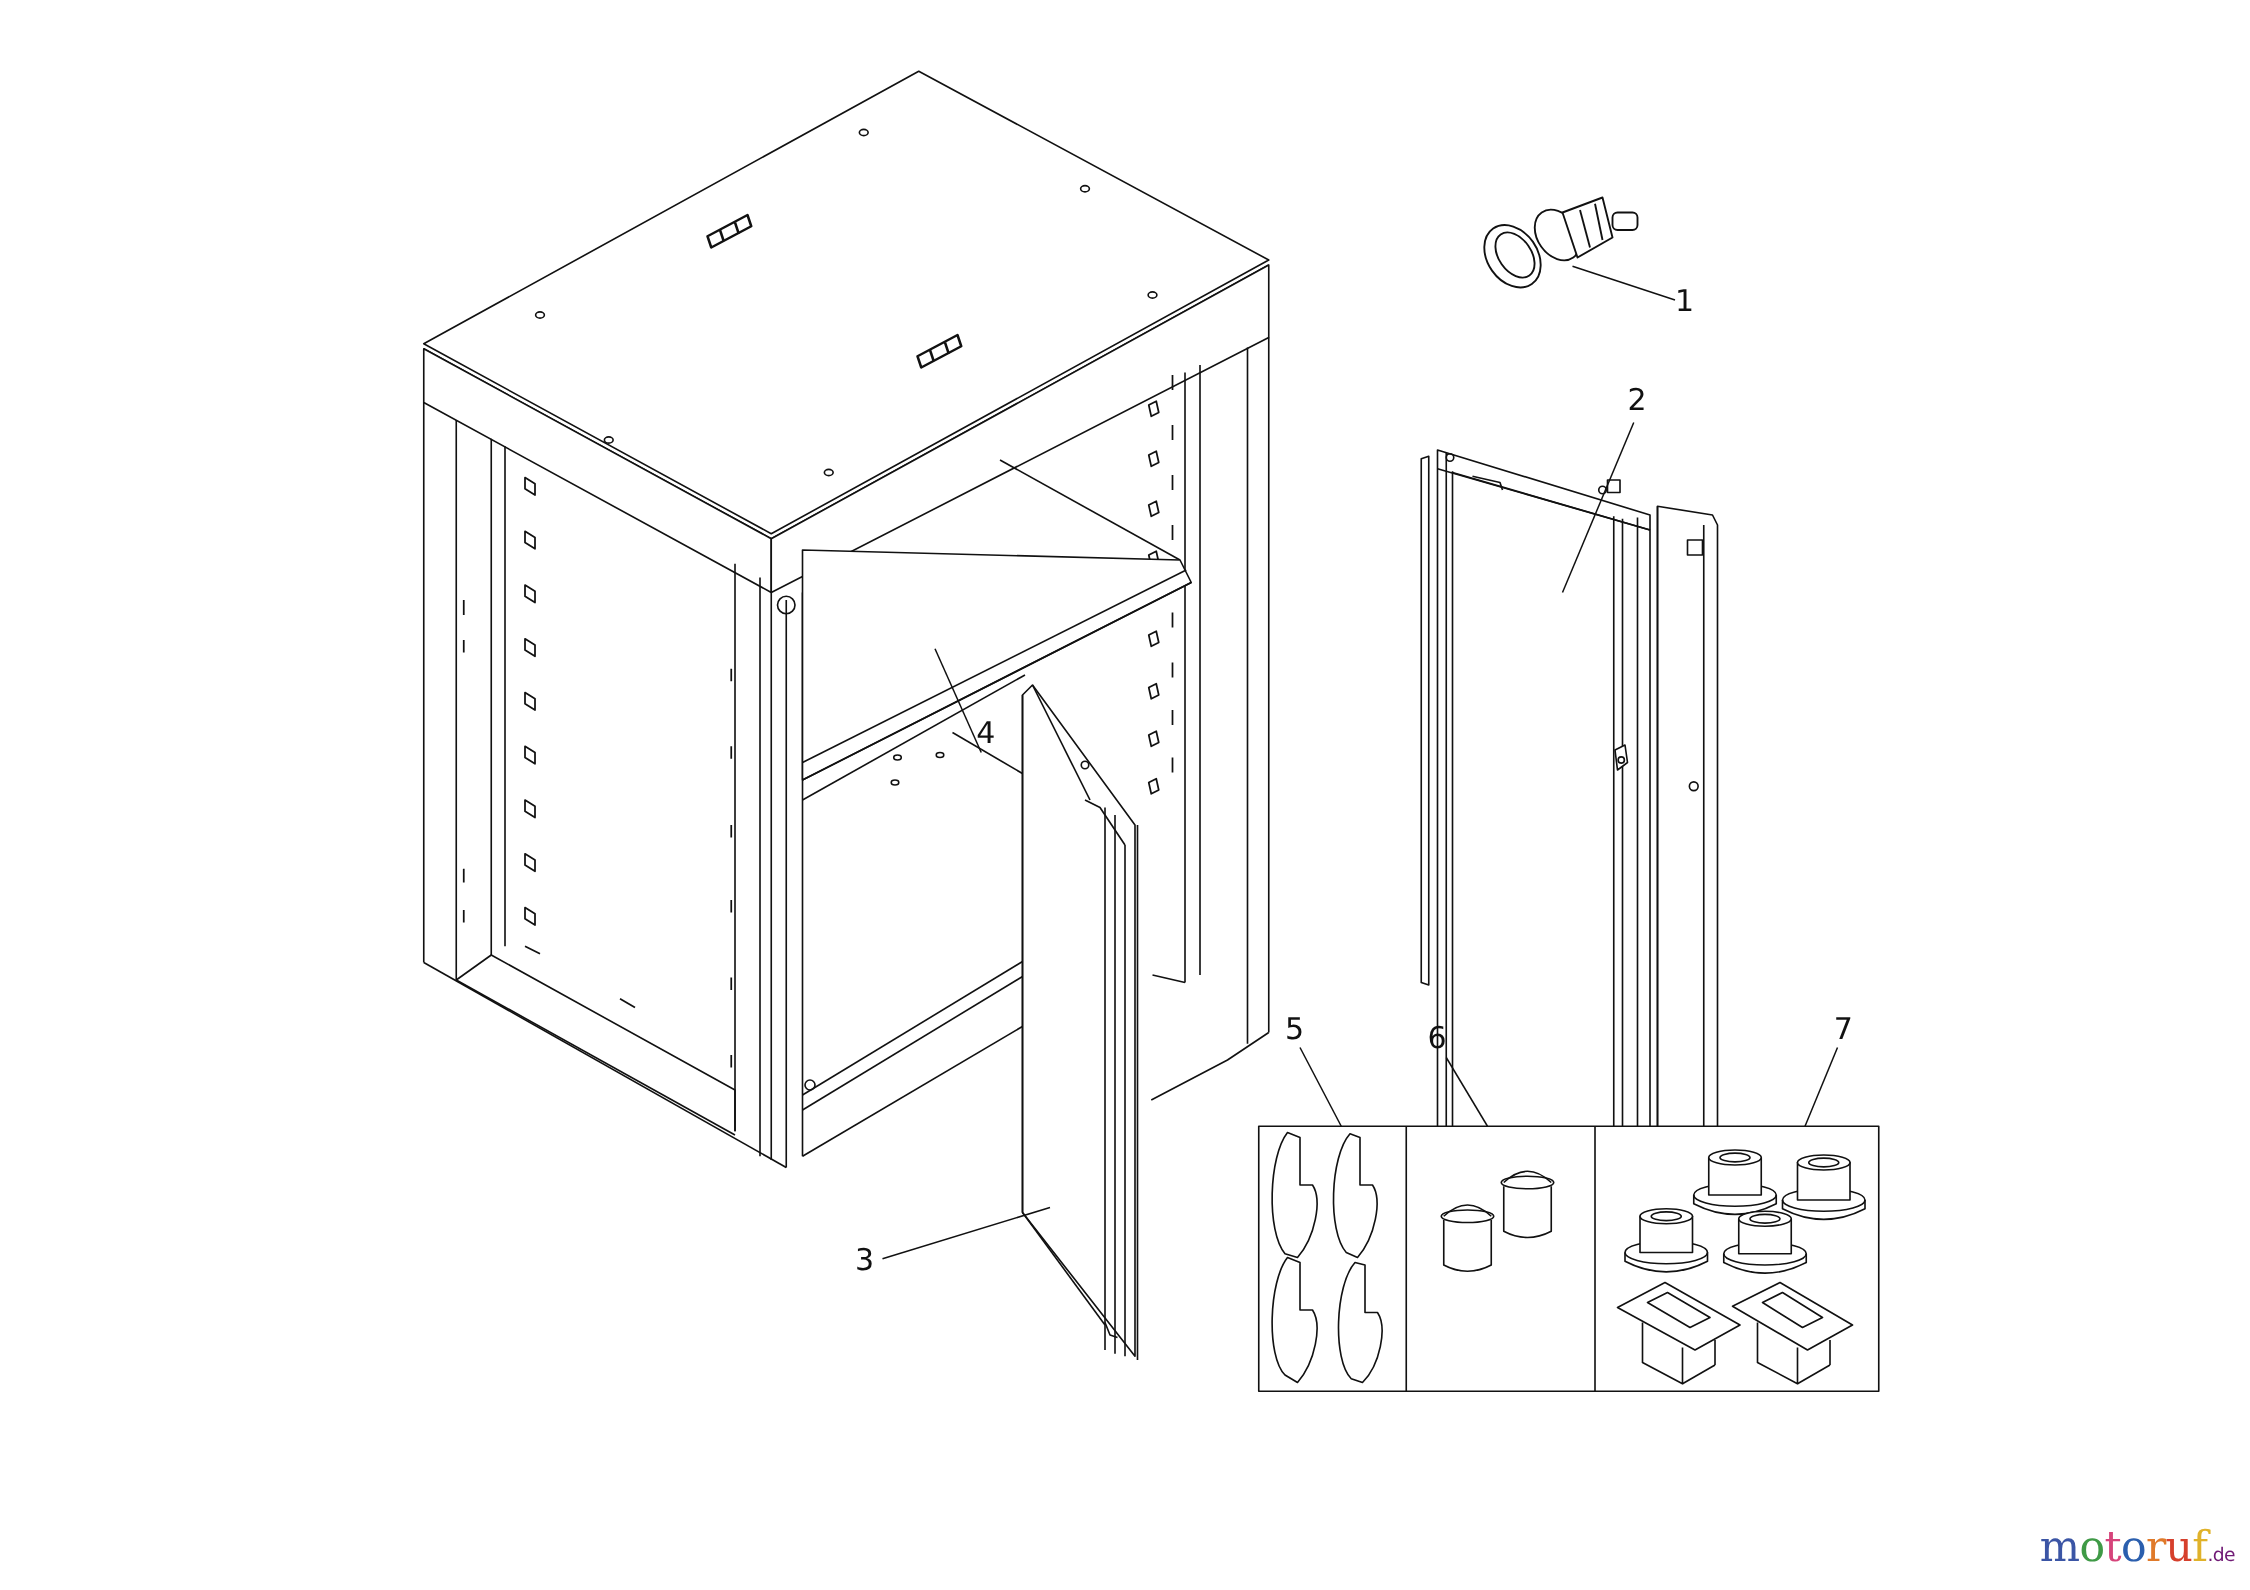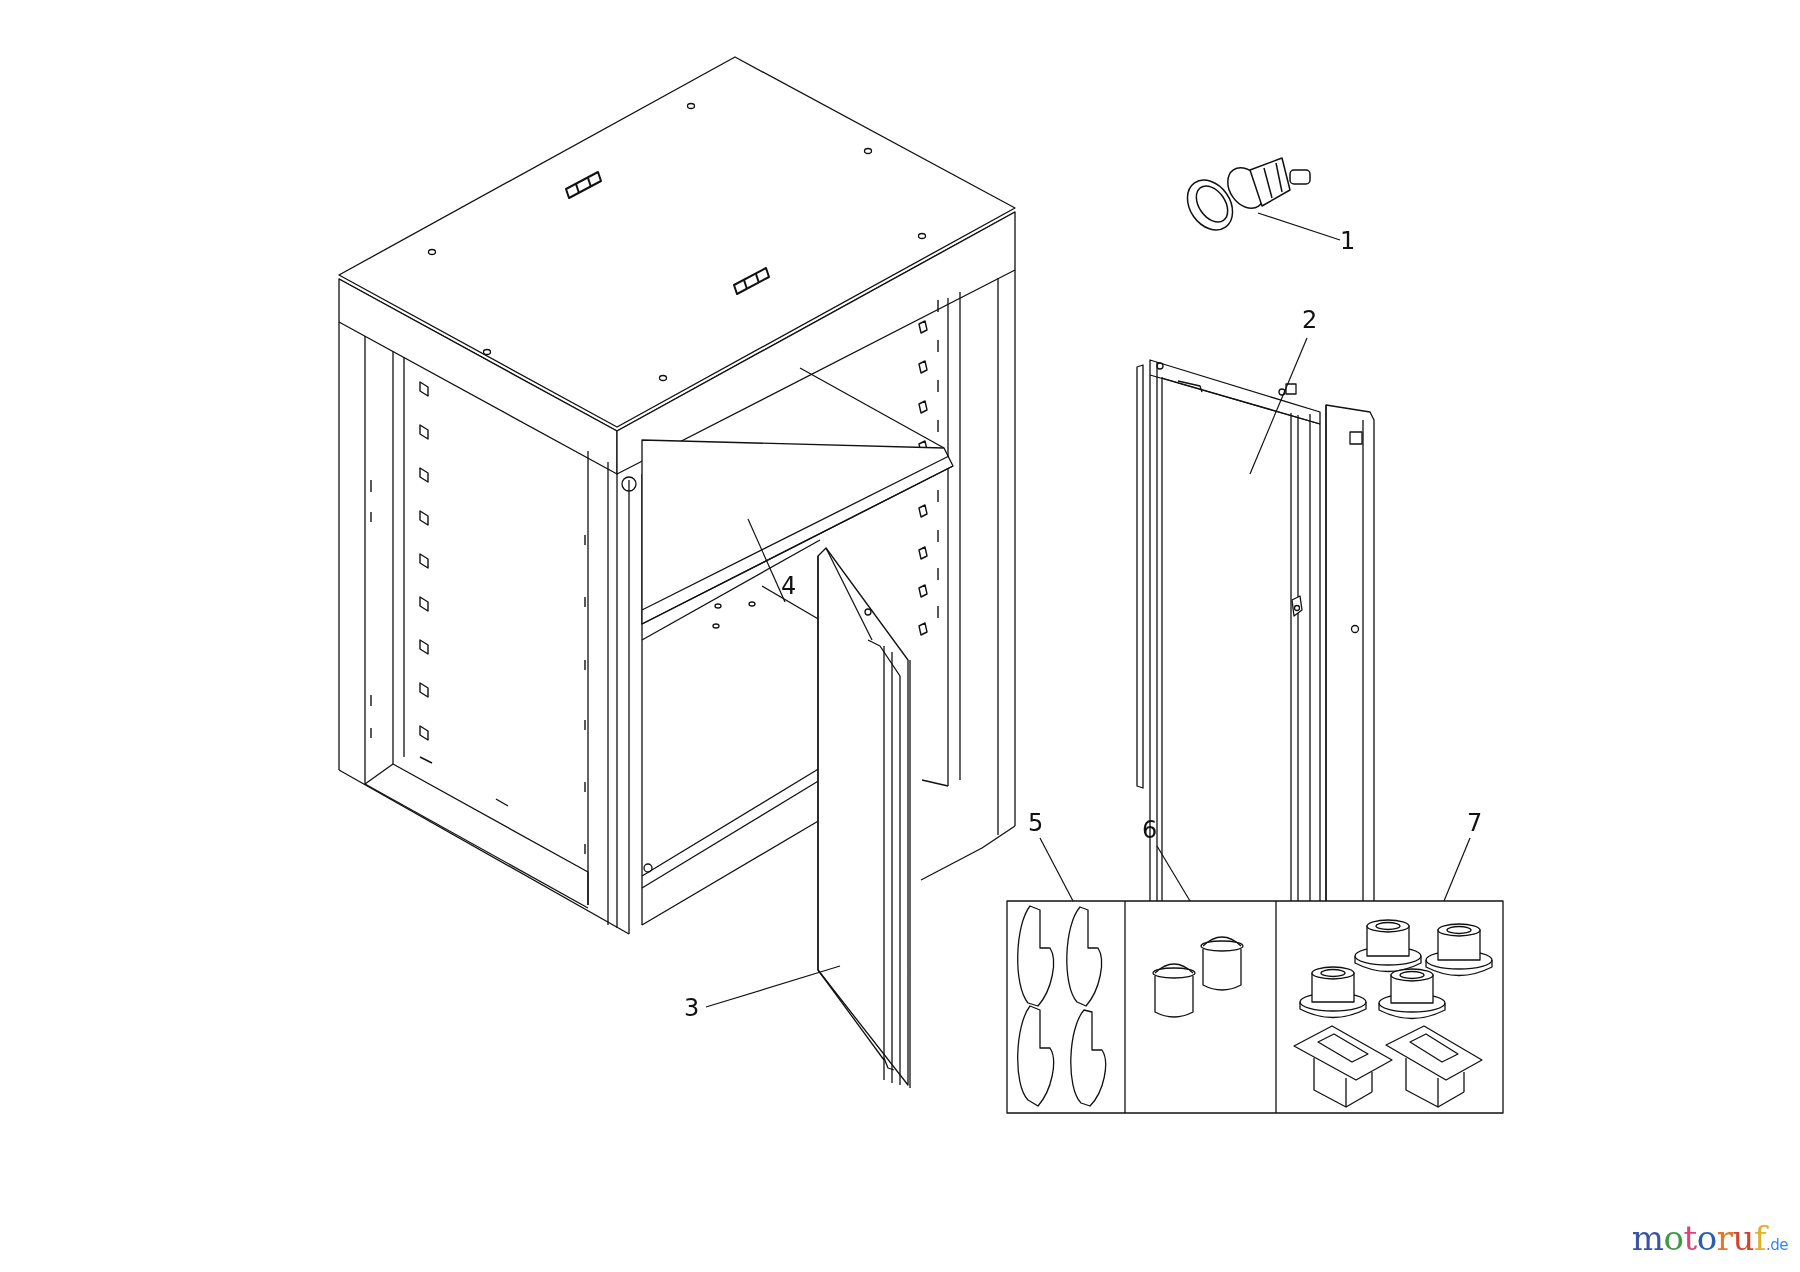--- a/index.html
+++ b/index.html
@@ -1,20 +1,20 @@
 <!DOCTYPE html>
 <html><head>
 <meta charset="utf-8">
 <style>
   html, body { margin: 0; padding: 0; background: #ffffff; }
   body { width: 1800px; height: 1272px; position: relative; overflow: hidden; font-family: "DejaVu Sans", sans-serif; }
   #canvas { position: absolute; left: 0; top: 0; }
   .callout { position: absolute; font-family: "DejaVu Sans", sans-serif; font-size: 24px; color: #111; line-height: 1; }
   .logo { position: absolute; right: 12px; bottom: 14px; font-family: "DejaVu Serif", serif; font-size: 34px; letter-spacing: -0.5px; }
-  .logo .suffix { font-family: "DejaVu Sans", sans-serif; font-size: 15px; color: #3b82f6; }
+  .logo .suffix { font-family: "DejaVu Sans", sans-serif; font-size: 15px; color: #701a75; }
   .l-m1{color:#3b55a5}.l-o1{color:#3f9a46}.l-t{color:#d6447b}.l-o2{color:#2b5fae}.l-r{color:#e07a2a}.l-u{color:#d6402c}.l-f{color:#e0b22a}
   svg line, svg polyline, svg polygon, svg rect, svg ellipse, svg path, svg circle { vector-effect: non-scaling-stroke; }
 </style>
 </head>
 <body>
 
 <svg id="canvas" width="1800" height="1272" viewBox="0 0 1800 1272" xmlns="http://www.w3.org/2000/svg" fill="none" stroke="#111" stroke-width="1.3" stroke-linejoin="round">
 
   <g>
 

